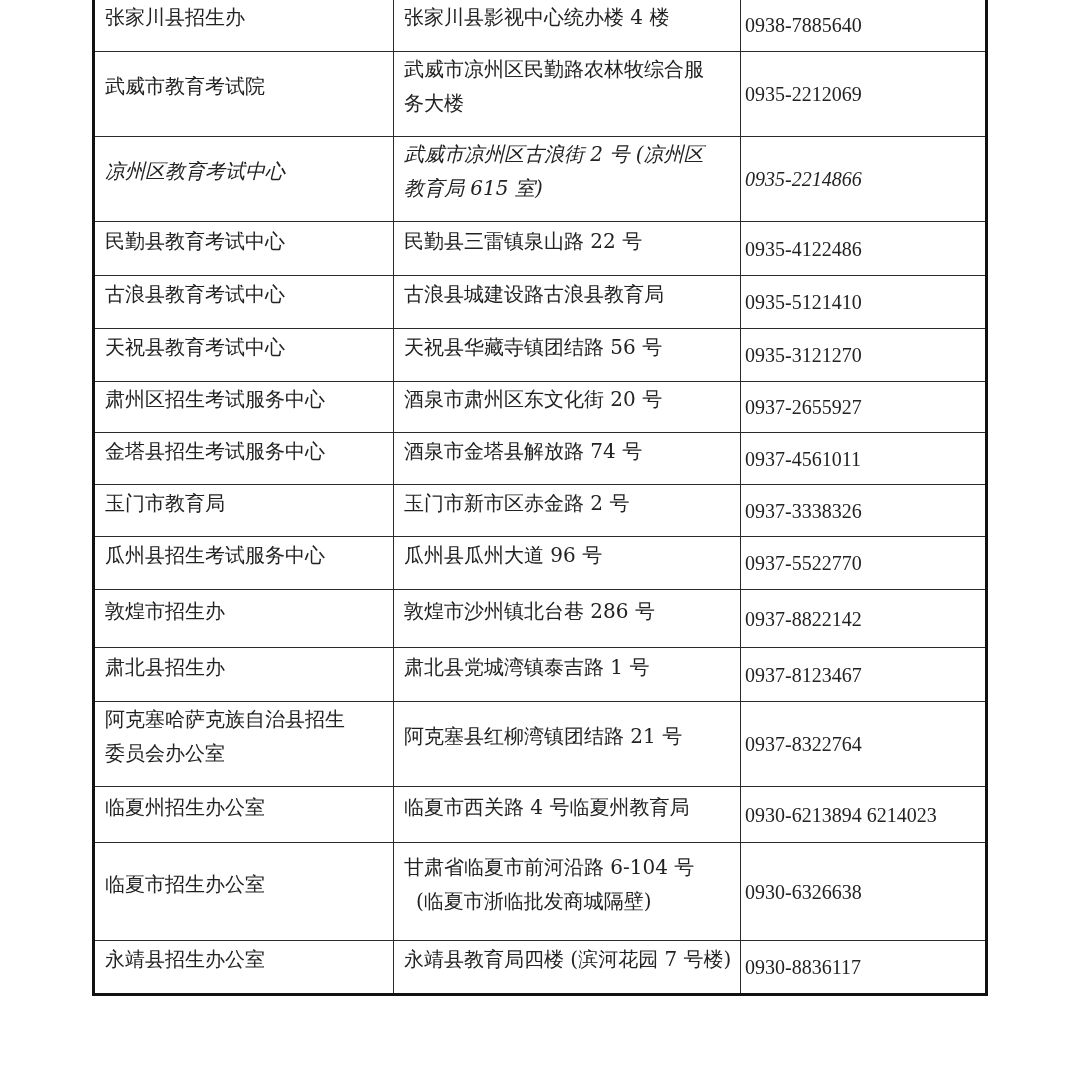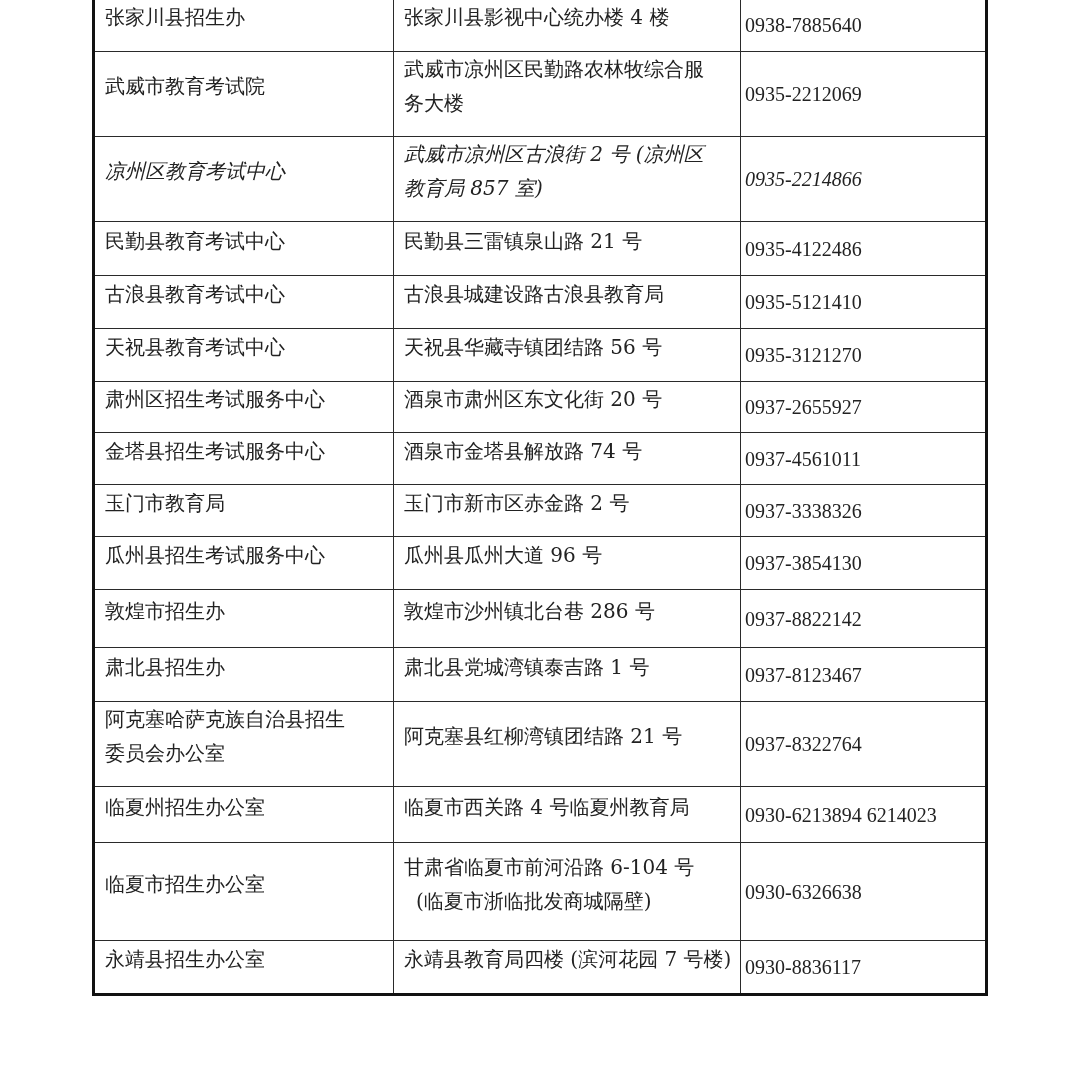--- a/index.html
+++ b/index.html
@@ -42,30 +42,30 @@
             <span class="line">务大楼</span>
           </td>
           <td class="c3">0935-2212069</td>
         </tr>
         <tr style="height: 78px; font-style: italic;">
           <td class="c1">
             <span class="line">凉州区教育考试中心</span>
           </td>
           <td class="c2">
             <span class="line">武威市凉州区古浪街 2 号 (凉州区</span>
-            <span class="line">教育局 857 室)</span>
+            <span class="line">教育局 615 室)</span>
           </td>
           <td class="c3">0935-2214866</td>
         </tr>
         <tr style="height: 54px;">
           <td class="c1">
             <span class="line">民勤县教育考试中心</span>
           </td>
           <td class="c2">
-            <span class="line">民勤县三雷镇泉山路 21 号</span>
+            <span class="line">民勤县三雷镇泉山路 22 号</span>
           </td>
           <td class="c3">0935-4122486</td>
         </tr>
         <tr style="height: 53px;">
           <td class="c1">
             <span class="line">古浪县教育考试中心</span>
           </td>
           <td class="c2">
             <span class="line">古浪县城建设路古浪县教育局</span>
           </td>
@@ -107,21 +107,21 @@
           </td>
           <td class="c3">0937-3338326</td>
         </tr>
         <tr style="height: 53px;">
           <td class="c1">
             <span class="line">瓜州县招生考试服务中心</span>
           </td>
           <td class="c2">
             <span class="line">瓜州县瓜州大道 96 号</span>
           </td>
-          <td class="c3">0937-3854130</td>
+          <td class="c3">0937-5522770</td>
         </tr>
         <tr style="height: 58px;">
           <td class="c1">
             <span class="line">敦煌市招生办</span>
           </td>
           <td class="c2">
             <span class="line">敦煌市沙州镇北台巷 286 号</span>
           </td>
           <td class="c3">0937-8822142</td>
         </tr>

